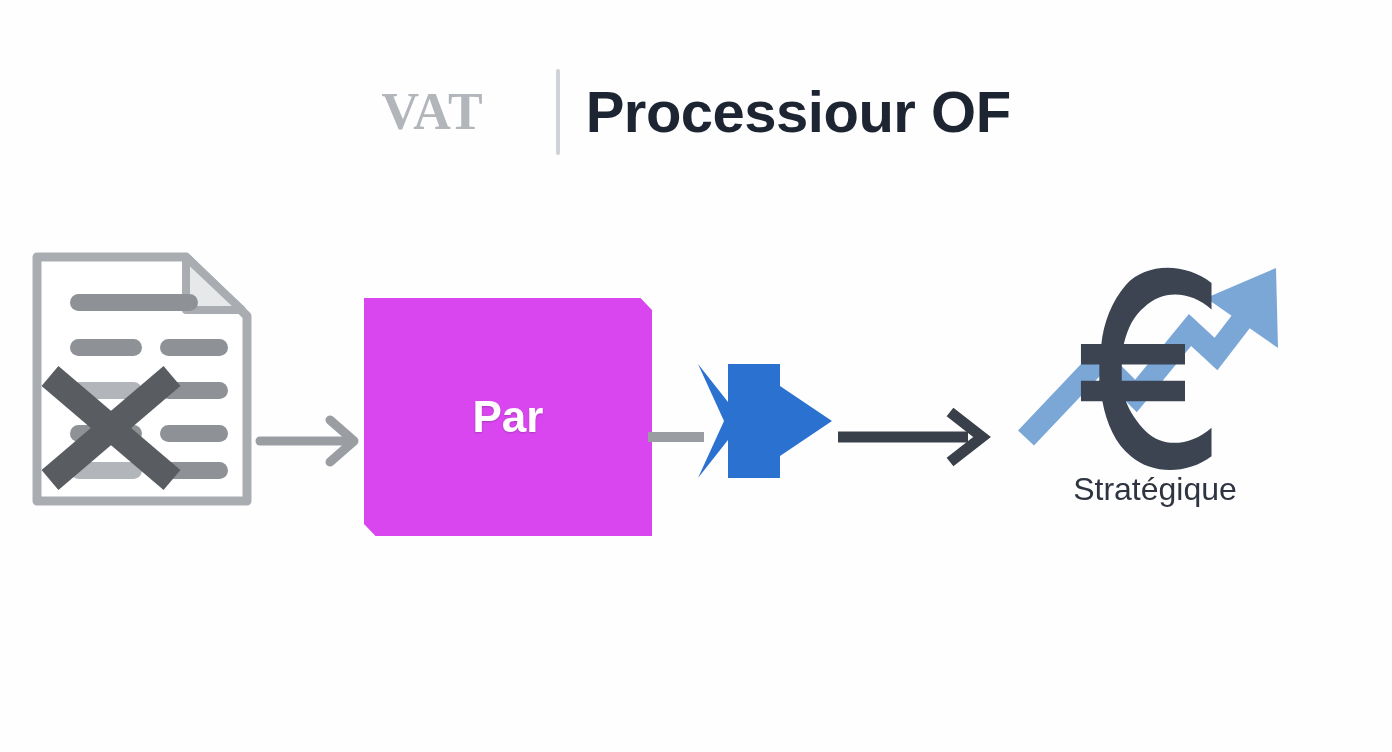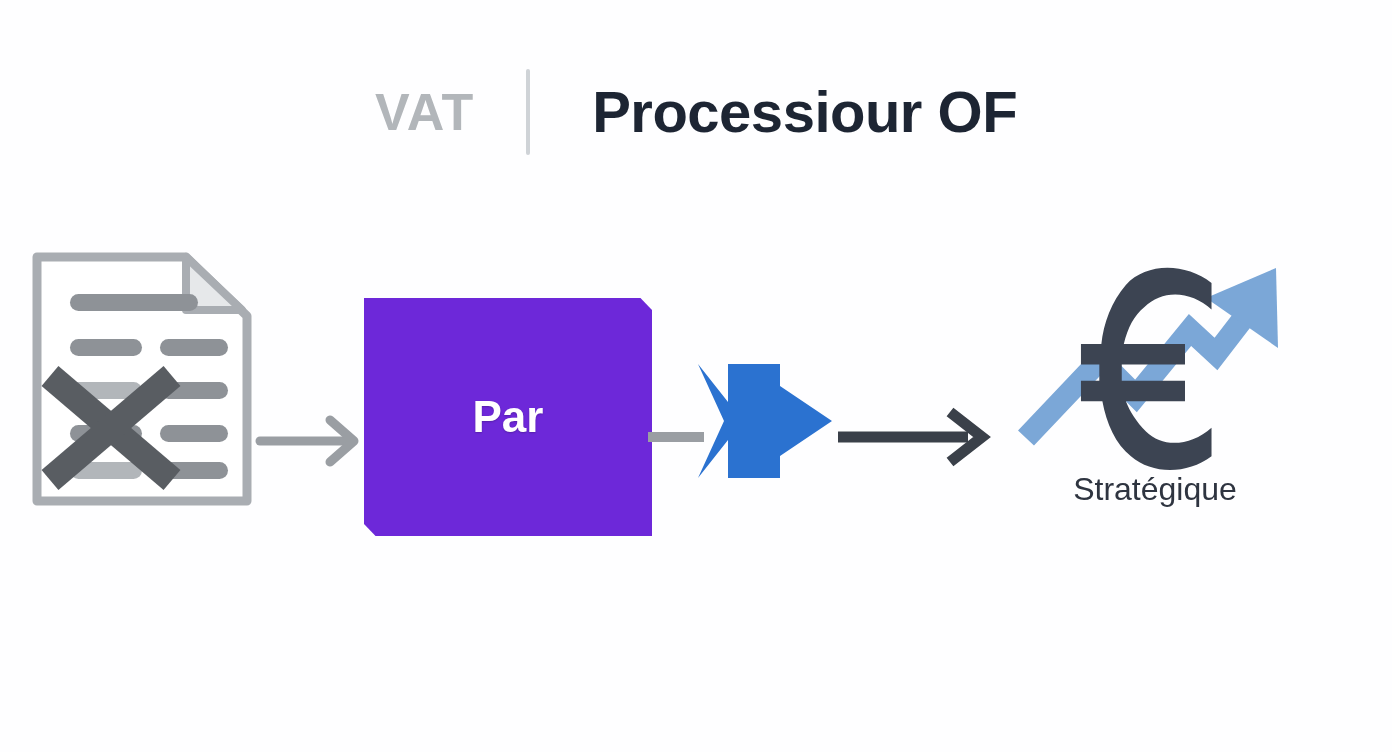--- a/index.html
+++ b/index.html
@@ -27,36 +27,37 @@
     align-items: center;
     justify-content: center;
     gap: 0px;
   }
   #brand-tag {
     font-size: 52px;
     font-weight: 700;
     letter-spacing: 1px;
     color: #b2b6ba;
     line-height: 1;
-    padding-right: 52px;
+    padding-right: 72px;
     white-space: nowrap;
+    font-family: Liberation Serif, serif;
   }
   #header-divider {
     width: 4px;
     height: 86px;
     background: #cfd3d7;
     border-radius: 2px;
     flex: none;
   }
   #page-title {
     font-size: 58px;
     font-weight: 700;
     color: #1d2533;
     line-height: 1;
-    padding-left: 62px;
+    padding-left: 26px;
     white-space: nowrap;
     letter-spacing: -0.5px;
   }
 
   
   #flow {
     position: absolute;
     left: 0;
     top: 238px;
     width: 1392px;
@@ -72,21 +73,21 @@
   
   #process-node {
     left: 364px;
     top: 60px;
     width: 288px;
     height: 238px;
   }
   #process-box {
     width: 100%;
     height: 100%;
-    background: #6d28d9;
+    background: #d946ef;
     color: #ffffff;
     display: flex;
     align-items: center;
     justify-content: center;
     text-align: center;
     font-size: 44px;
     font-weight: 700;
     line-height: 1.18;
     clip-path: polygon(0 0, 96% 0, 100% 5%, 100% 100%, 4% 100%, 0 95%);
     text-shadow: 0 1px 2px rgba(0,0,0,0.22);

